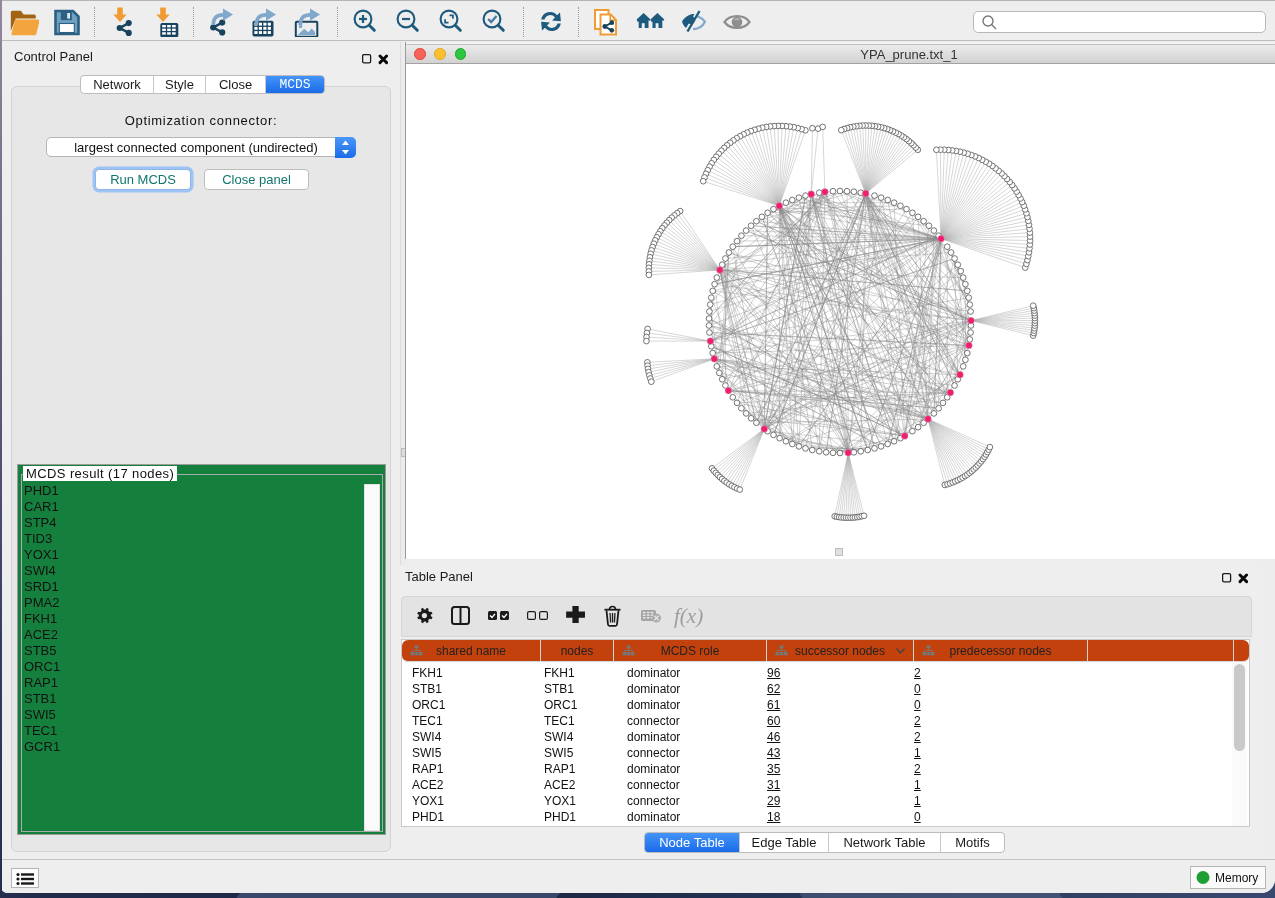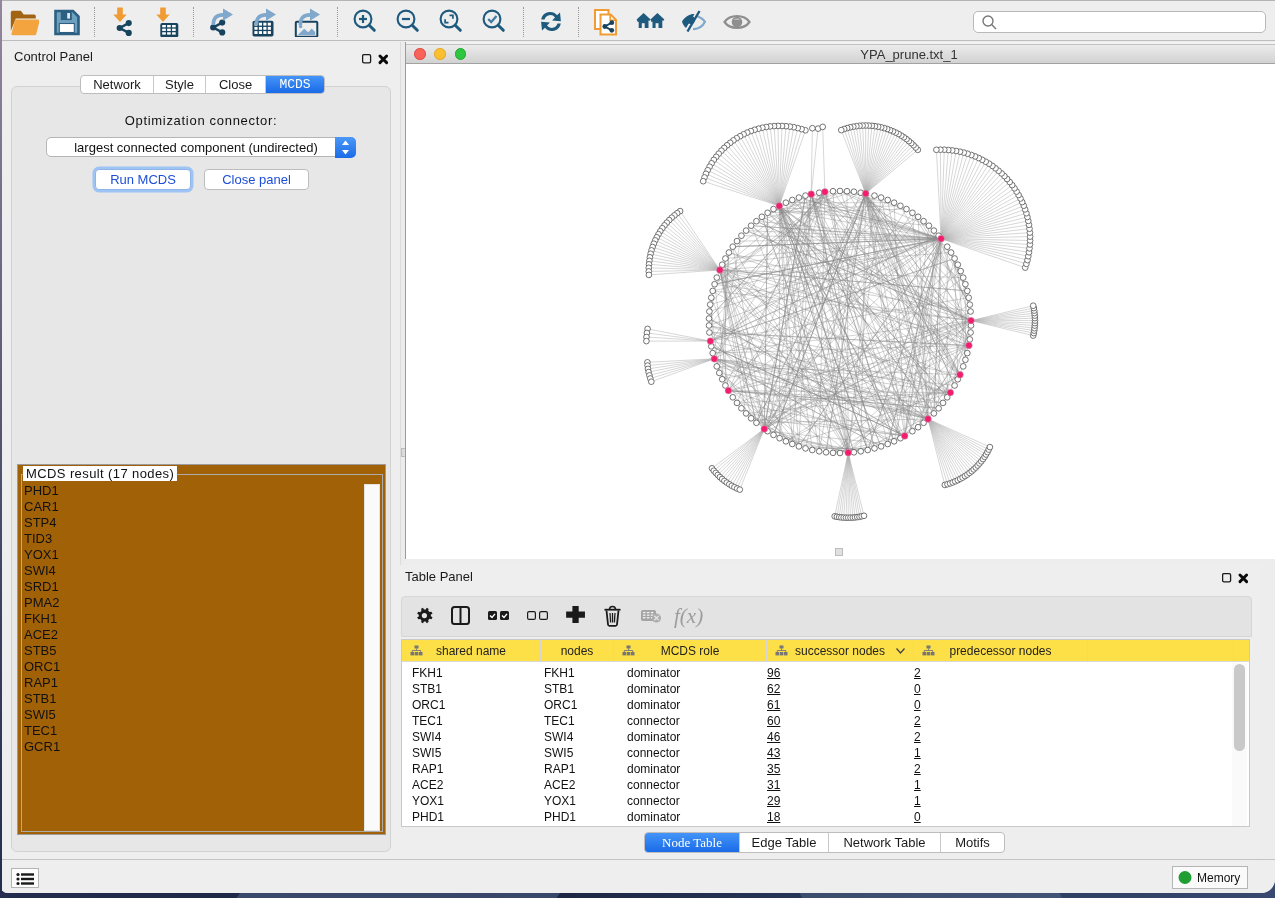--- a/index.html
+++ b/index.html
@@ -34,23 +34,23 @@
 .tab { font-size:13px; color:#1a1a1a; text-align:center; line-height:18px; border-right:1px solid #c9c9c9; }
 .tab:last-child { border-right:none; }
 .tab.sel { background:linear-gradient(#4494f8,#1a6be8); color:#fff;font-family:Liberation Mono, monospace; }
 .optlabel { position:absolute; left:0; top:71px; width:400px; text-align:center; font-size:13px; letter-spacing:0.7px; color:#111; }
 .combo { position:absolute; left:45px; top:95px; width:310px; height:20px; background:#fff;
   border:1px solid #b5b5b5; border-radius:5px; font-size:13px; color:#111; }
 .combo .txt { position:absolute; left:0; right:10px; top:2px; text-align:center; }
 .combo .btn { position:absolute; right:-1px; top:-1px; width:21px; height:21px; border-radius:0 5px 5px 0;
   background:linear-gradient(#4b98f8,#1a6be8); }
 .pushbtn { position:absolute; height:21px; background:#fff; border:1px solid #bdbdbd; border-radius:4px;
-  font-size:13px; color:#1d4ed8; text-align:center; line-height:19px; }
+  font-size:13px; color:#0f766e; text-align:center; line-height:19px; }
 .focusring { box-shadow:0 0 0 2.5px #9ec3f5; border-color:#8fb4e8; }
-.mcdsbox { position:absolute; left:16px; top:422px; width:369px; height:371px; background:#a16207;
+.mcdsbox { position:absolute; left:16px; top:422px; width:369px; height:371px; background:#15803d;
   border:1px solid #9b9b9b; }
 .legendline { position:absolute; left:3px; top:9px; width:362px; height:358px;
   border:1px solid #ababab; }
 .legend { position:absolute; left:5px; top:1px; background:#fff; padding:0 3px; font-size:13px; letter-spacing:0.4px; color:#111; }
 .mlist { position:absolute; left:6px; top:18px; font-size:13px; color:#111; line-height:16px; }
 .mscroll { position:absolute; right:5px; top:19px; width:16px; height:347px; background:#fafafa;
   border:1px solid #e4e4e4; }
 
 
 .netwin { position:absolute; left:405px; top:42px; width:870px; height:517px; background:#fff; border-left:1px solid #9a9a9a; }
@@ -59,41 +59,41 @@
 .tl { position:absolute; top:3px; width:11.5px; height:11.5px; border-radius:50%; }
 .nettitle .t { font-size:13px; color:#333; line-height:20px; }
 .vsplit { position:absolute; left:400px; top:42px; width:5px; height:817px; background:#ececec; border-left:1px solid #dcdcdc; }
 
 .tpanel { position:absolute; left:392px; top:565px; width:869px; height:294px; background:#eeeeee; }
 .tp-title { position:absolute; left:13px; top:4px; font-size:13px; color:#1a1a1a; }
 .tp-toolbar { position:absolute; left:9px; top:31px; width:851px; height:41px; background:#e3e3e3;
   border:1px solid #d6d6d6; border-radius:4px 4px 0 0; }
 .ttable { position:absolute; left:9px; top:74px; width:849px; height:188px; background:#fff;
   border:1px solid #c9c9c9; font-size:12px; color:#111; }
-.thead { position:absolute; left:0; top:0; width:847px; height:22px; background:#fde047;
-  border-bottom:1px solid #d9d9d9; }
+.thead { position:absolute; left:0; top:0; width:847px; height:22px; background:#c2410c;
+  border-bottom:1px solid #d9d9d9;border-radius:6px; }
 .th { position:absolute; top:0; height:22px; border-right:1px solid #d4d4d4; }
 .th .lbl { position:absolute; width:100%; text-align:center; top:4px; font-size:12px; color:#222; }
 .trow { position:absolute; left:0; height:16px; width:100%; }
 .tc { position:absolute; top:1px; }
 .num { text-align:left;text-decoration:underline; }
 .tscroll { position:absolute; right:2px; top:23px; width:15px; height:163px; background:#fafafa; }
 .tthumb { position:absolute; left:2px; top:1px; width:11px; height:87px; background:#c9c9c9; border-radius:6px; }
 .bot-tabs { position:absolute; left:252px; top:267px; height:21px; display:flex; background:#fff;
   border:1px solid #bdbdbd; border-radius:4px; overflow:hidden; }
 .btab { font-size:13px; color:#1a1a1a; text-align:center; line-height:20px; border-right:1px solid #c9c9c9; padding:0 12px; }
 .btab:last-child { border-right:none; }
-.btab.sel { background:linear-gradient(#4494f8,#1a6be8); color:#fff;font-family:Liberation Serif, serif; }
+.btab.sel { background:linear-gradient(#4494f8,#1a6be8); color:#fff; }
 
 
 .statusbar { position:absolute; left:1px; top:859px; width:1274px; height:34px; background:#eeeeee;
   border-top:1px solid #c4c4c4; }
 .listbtn { position:absolute; left:10px; top:8px; width:28px; height:20px; background:#fdfdfd;
   border:1px solid #b5b5b5; }
-.membtn { position:absolute; right:27px; top:6px; width:76px; height:23px; background:#fafafa;
+.membtn { position:absolute; right:9px; top:6px; width:76px; height:23px; background:#fafafa;
   border:1px solid #b5b5b5; font-size:12px; color:#a16207; }
 </style>
 </head>
 <body>
 <div class="wallpaper"></div>
 <div class="wp2"></div>
 <div class="wp3"></div>
 <div class="win">
 
 <div class="toolbar">

